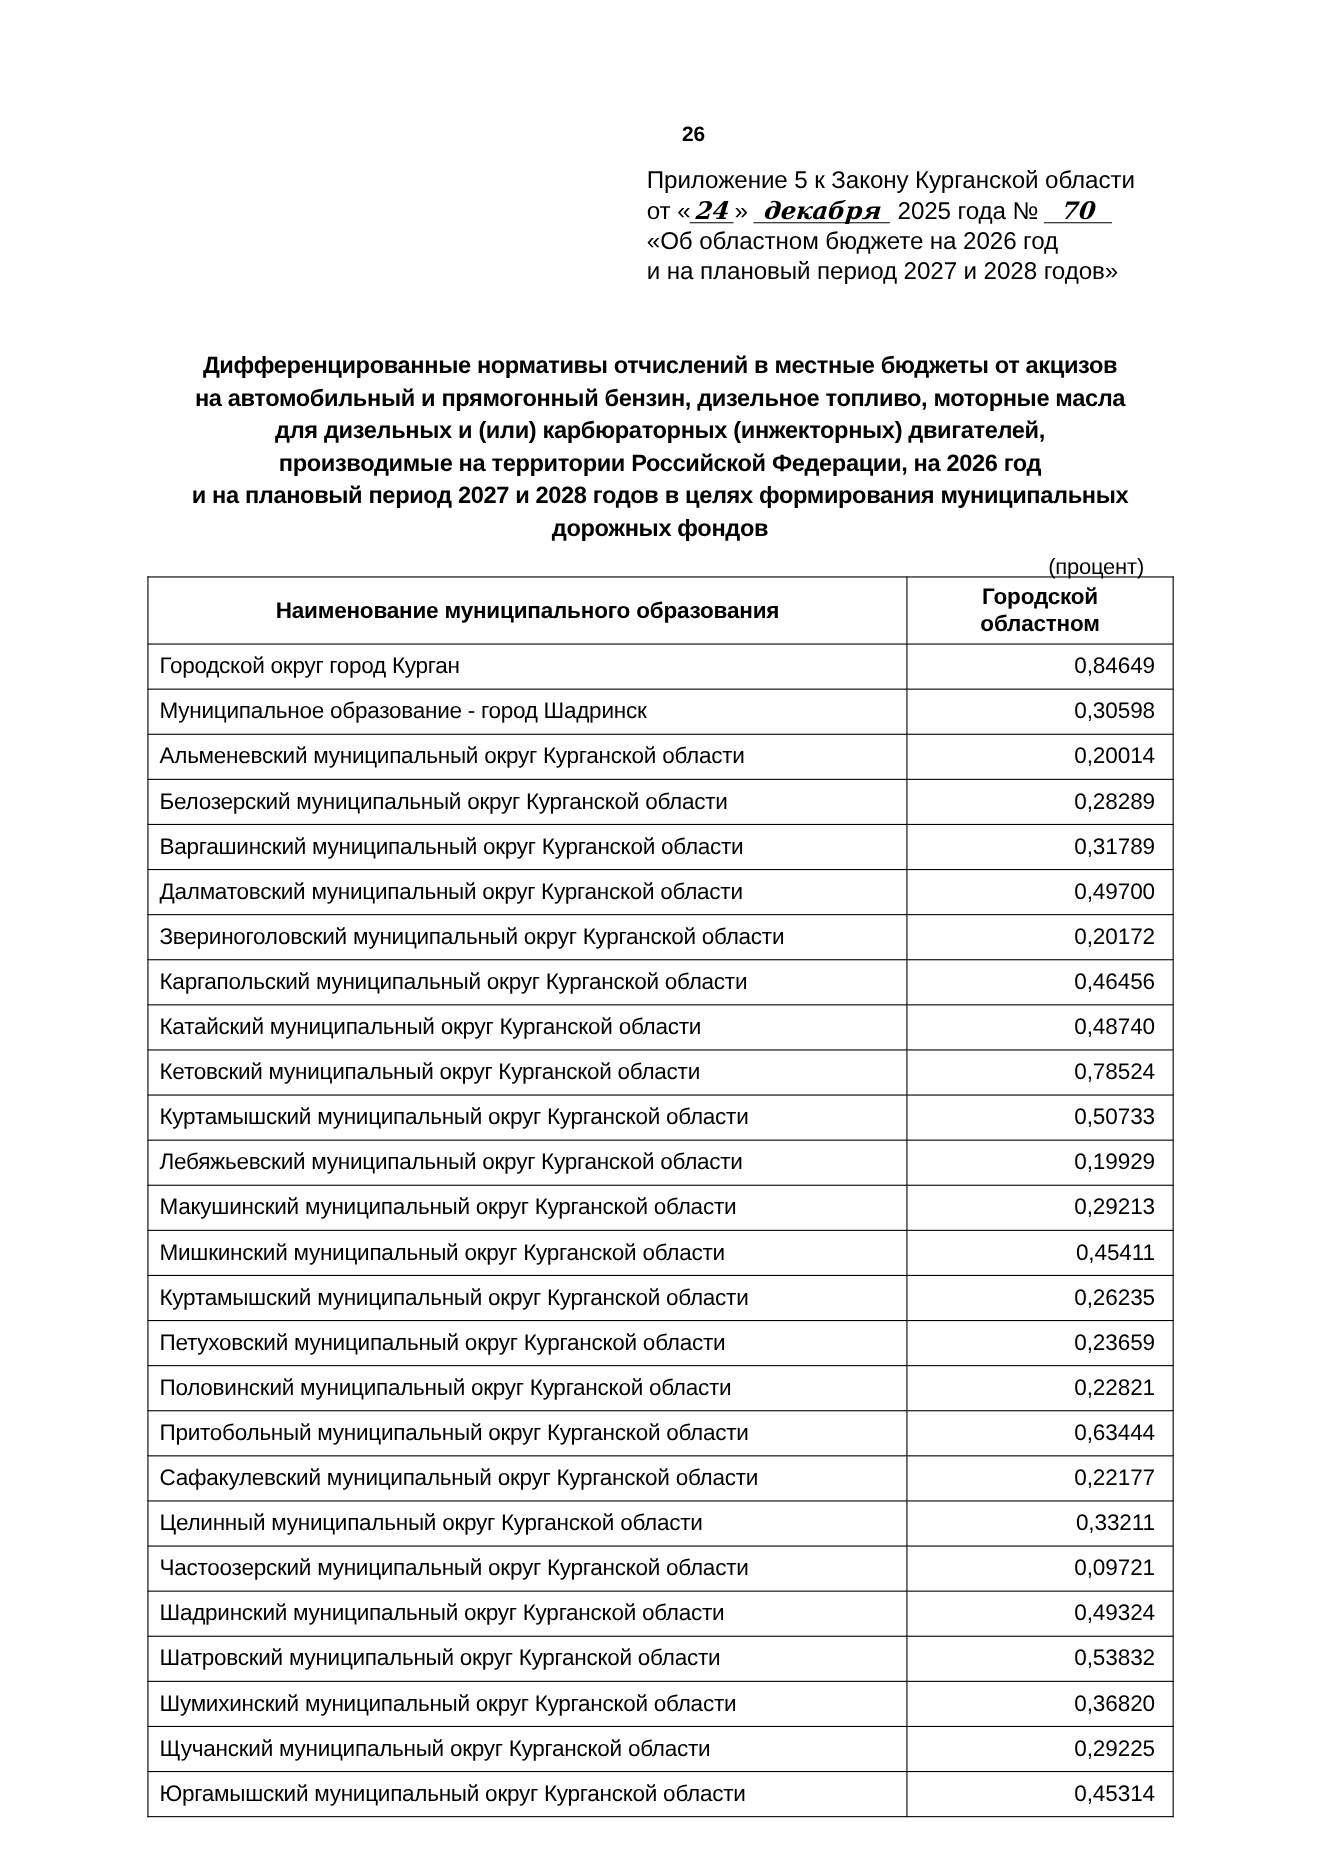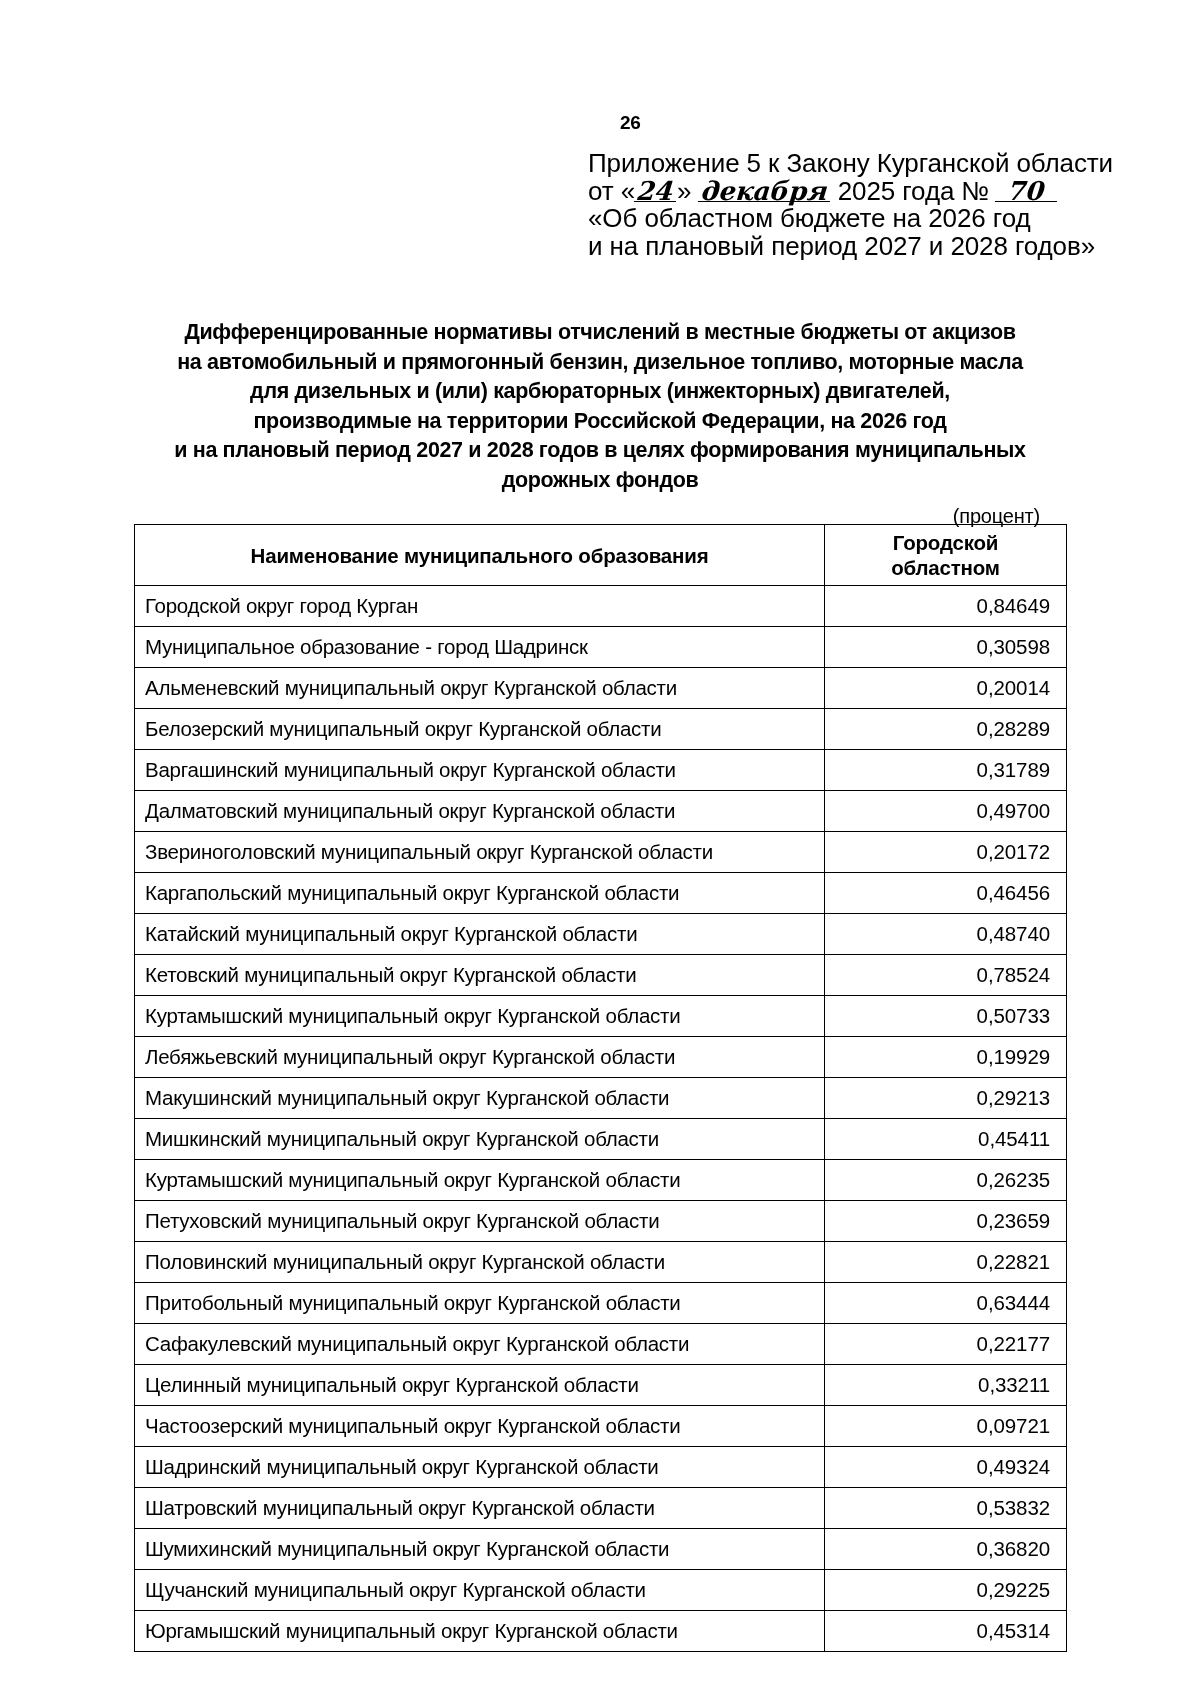--- a/index.html
+++ b/index.html
@@ -33,21 +33,21 @@
     letter-spacing: -0.2px;
     margin-left: 42px;
   }
 
   
   .appendix-block {
     position: absolute;
     left: 588px;
     top: 150px;
     width: 490px;
-    font-size: 26px;
+    font-size: 22px;
     line-height: 27.5px;
     letter-spacing: -0.1px;
   }
   .appendix-line {
     white-space: nowrap;
   }
   .handwritten {
     font-family: "DejaVu Serif", serif;
     font-style: italic;
     font-weight: 700;

